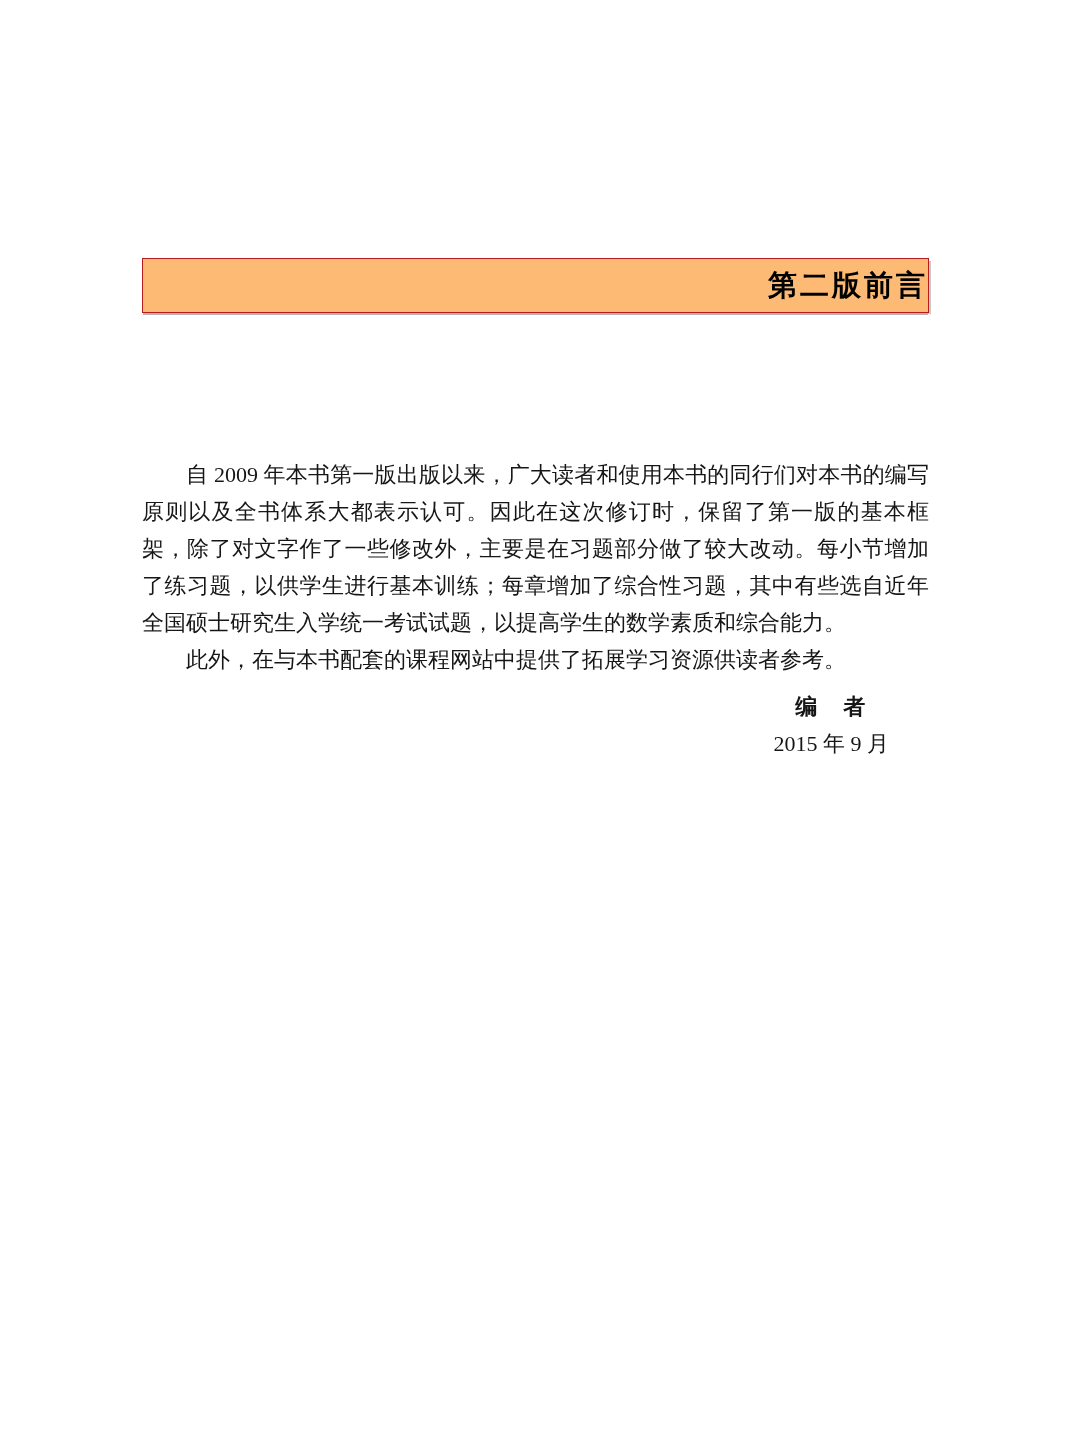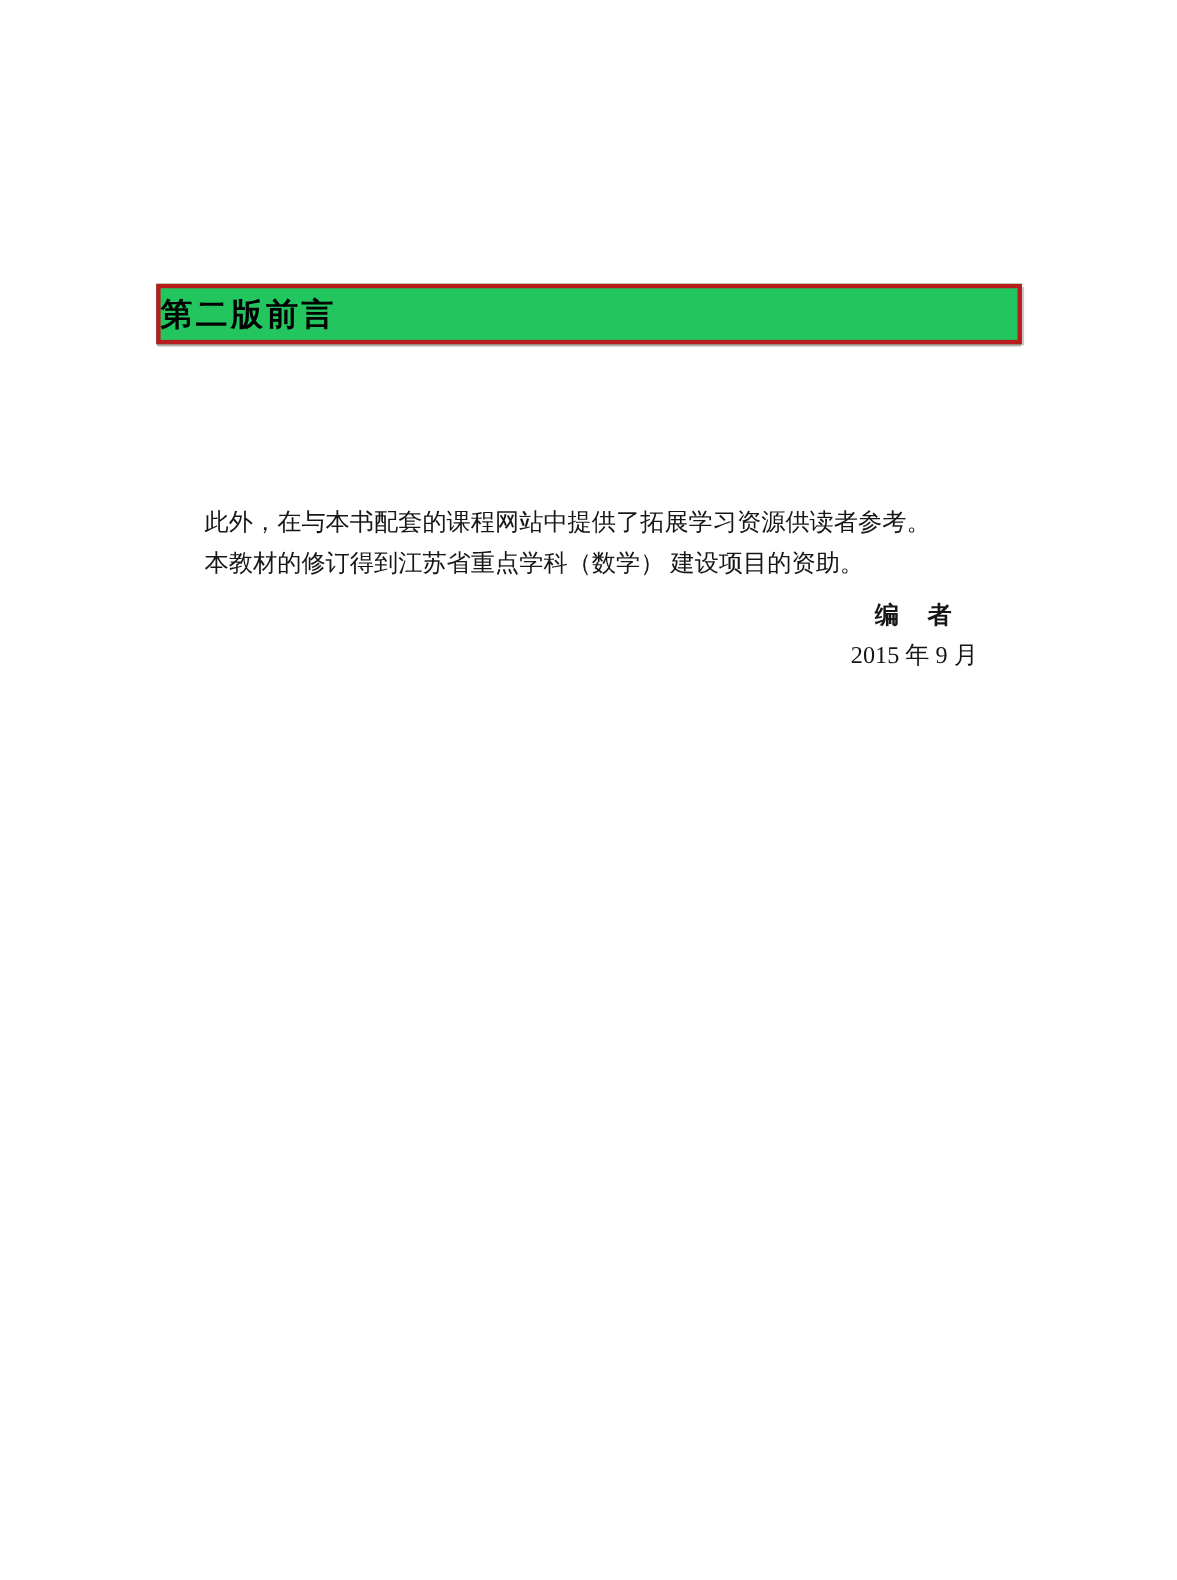--- a/index.html
+++ b/index.html
@@ -15,26 +15,26 @@
     overflow: hidden;
     color: #111111;
   }
   .title-box {
     position: absolute;
     left: 142px;
     top: 258px;
     width: 787px;
     height: 55px;
     box-sizing: border-box;
-    border: 4px solid #b91c1c;
+    border: 1px solid #b91c1c;
     box-shadow: 0 3px 0 -1px #b5b5b5, 3px 2px 0 -1px #c9c9c9;
-    background: #22c55e;
+    background: #fdba74;
     display: flex;
     align-items: center;
-    justify-content: flex-start;
+    justify-content: flex-end;
   }
   .title-box h1 {
     margin: 0;
     font-family: "Liberation Sans", "DejaVu Sans", sans-serif;
     font-weight: bold;
     font-size: 29px;
     letter-spacing: 3px;
     color: #000000;
   }
   .content {
@@ -70,22 +70,22 @@
 </head>
 <body>
 
 <div class="page">
 
   <div class="title-box">
     <h1>第二版前言</h1>
   </div>
 
   <div class="content">
+    <p>自 2009 年本书第一版出版以来，广大读者和使用本书的同行们对本书的编写原则以及全书体系大都表示认可。因此在这次修订时，保留了第一版的基本框架，除了对文字作了一些修改外，主要是在习题部分做了较大改动。每小节增加了练习题，以供学生进行基本训练；每章增加了综合性习题，其中有些选自近年全国硕士研究生入学统一考试试题，以提高学生的数学素质和综合能力。</p>
     <p>此外，在与本书配套的课程网站中提供了拓展学习资源供读者参考。</p>
-    <p>本教材的修订得到江苏省重点学科（数学） 建设项目的资助。</p>
 
     <div class="signature">
       <div class="sig-inner">
         <div class="sig-author">编　者</div>
         <div class="sig-date">2015 年 9 月</div>
       </div>
     </div>
   </div>
 
 </div>

